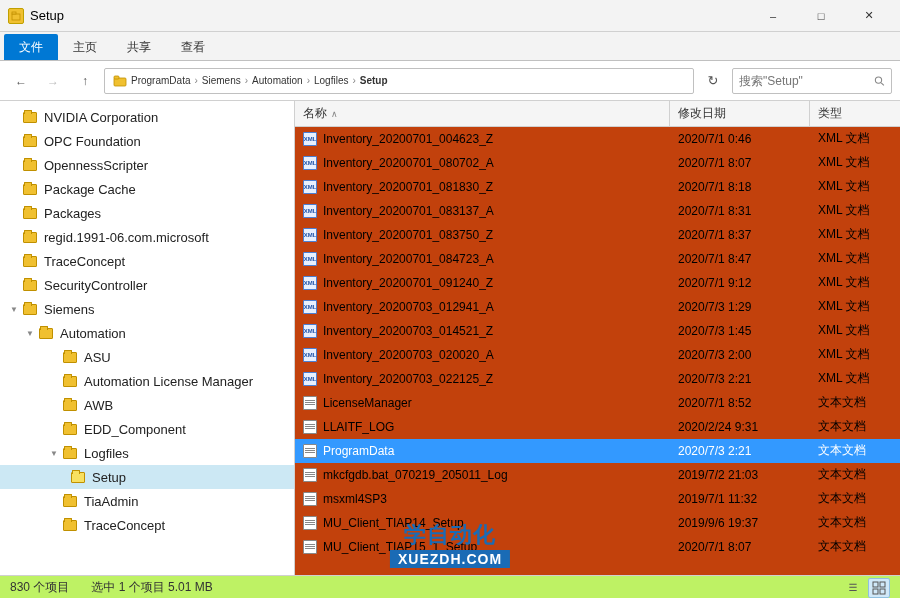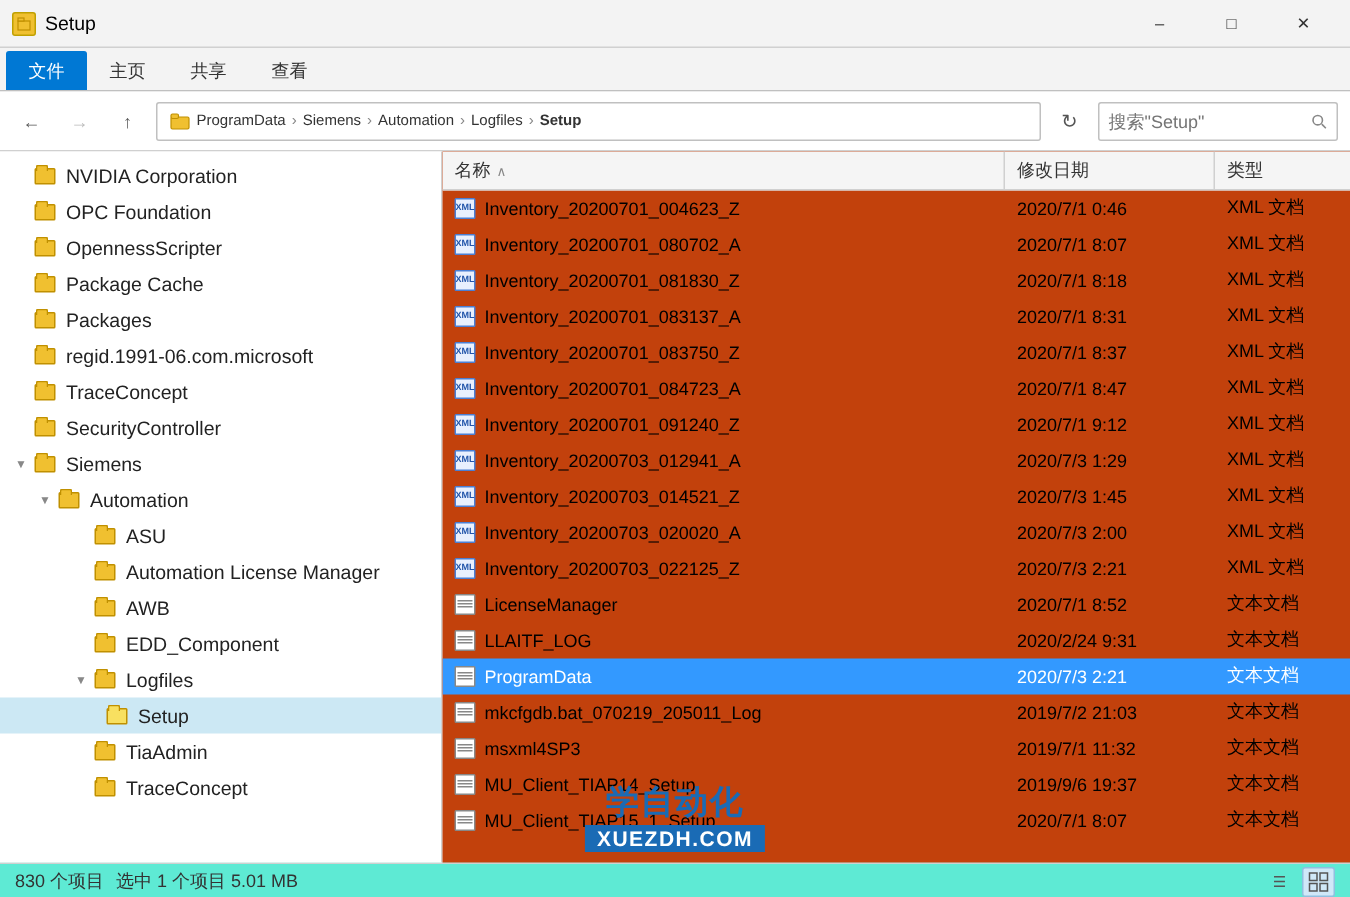--- a/index.html
+++ b/index.html
@@ -288,28 +288,28 @@
       flex-shrink: 0;
       flex-direction: column;
       gap: 1px;
       padding: 1px;
     }
     .txt-line { width: 100%; height: 1px; background: #888; }
 
     
     .status-bar {
       height: 24px;
-      background: #5eead4;
+      background: #bef264;
       border-top: 1px solid #d0d0d0;
       display: flex;
       align-items: center;
       padding: 0 10px;
       font-size: 12px;
       color: #333;
-      gap: 8px;
+      gap: 22px;
     }
     .status-right {
       margin-left: auto;
       display: flex;
       gap: 4px;
     }
     .view-btn {
       width: 22px; height: 20px;
       display: flex; align-items: center; justify-content: center;
       border: 1px solid transparent;

